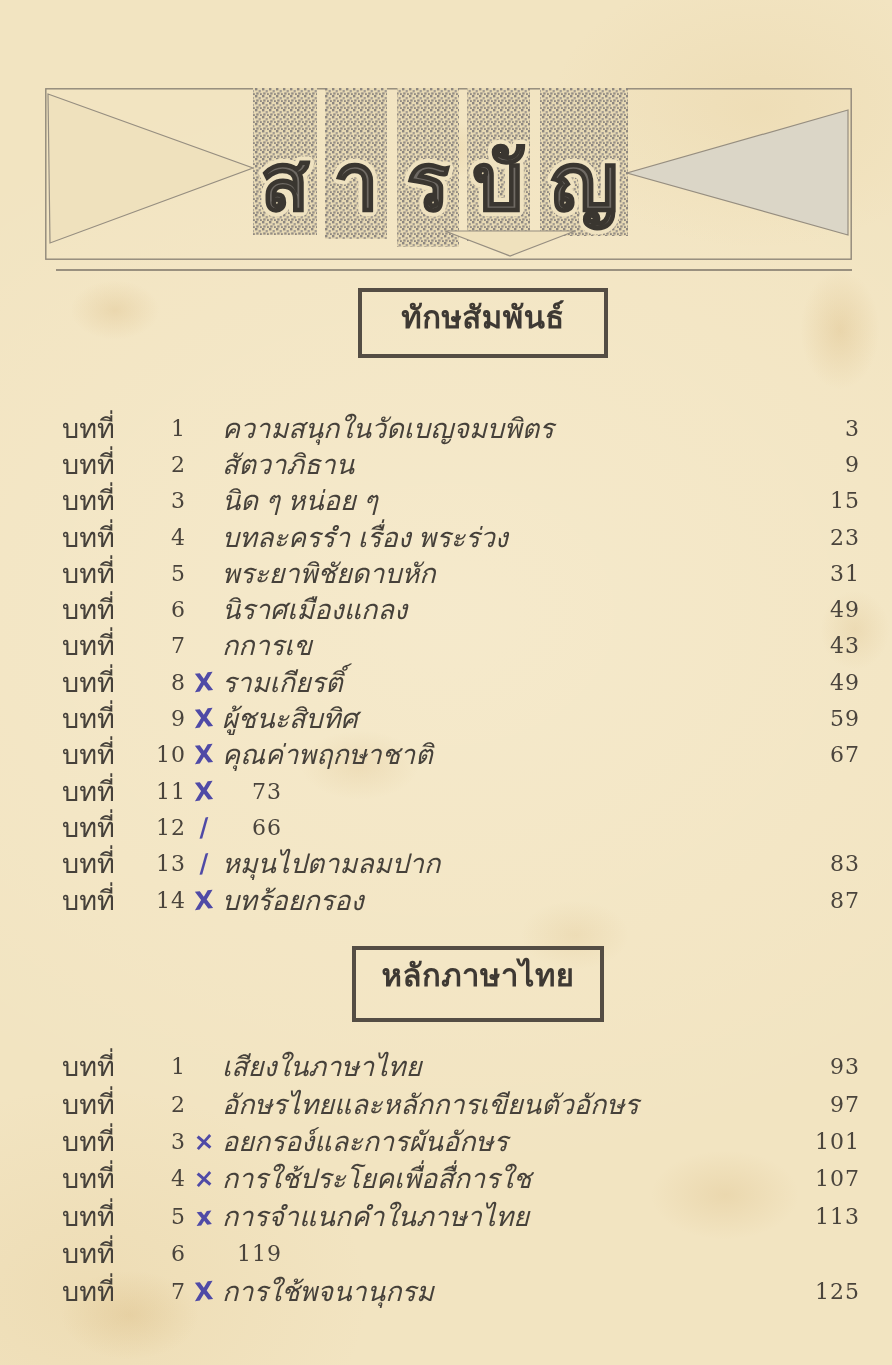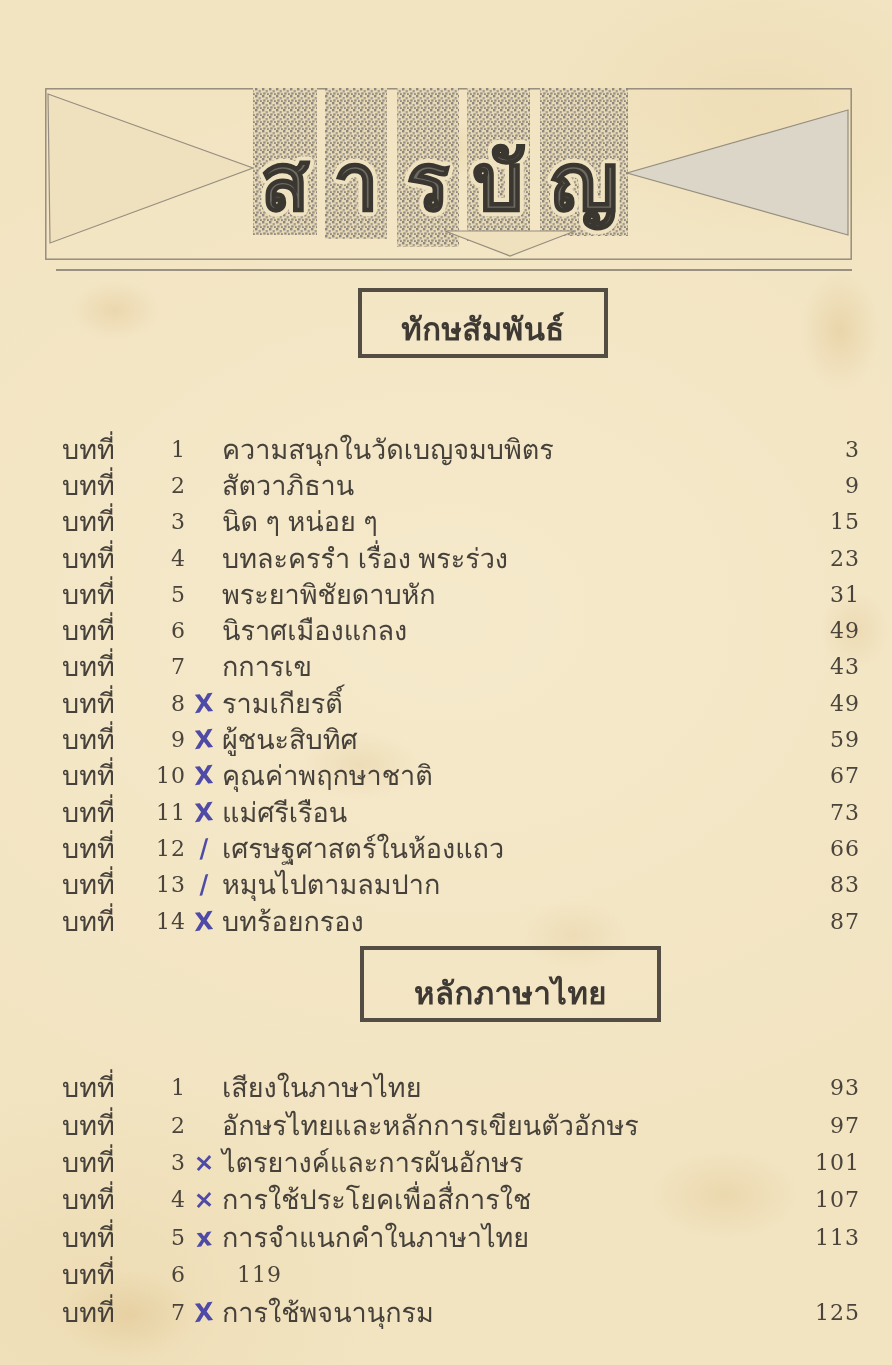--- a/index.html
+++ b/index.html
@@ -17,37 +17,37 @@
   .st4{left:650px;top:1150px;width:150px;height:90px;background:radial-gradient(ellipse,rgba(190,140,60,.14),transparent 70%);}
   .st5{left:60px;top:1270px;width:140px;height:90px;background:radial-gradient(ellipse,rgba(190,140,60,.16),transparent 70%);}
   .st6{left:400px;top:120px;width:90px;height:60px;background:radial-gradient(ellipse,rgba(190,140,60,.12),transparent 70%);}
   .st7{left:520px;top:900px;width:110px;height:70px;background:radial-gradient(ellipse,rgba(190,140,60,.11),transparent 70%);}
   .st8{left:820px;top:590px;width:70px;height:80px;background:radial-gradient(ellipse,rgba(190,140,60,.13),transparent 70%);}
 
   .banner{position:absolute;left:45px;top:88px;}
   .rule{position:absolute;left:56px;top:269px;width:796px;height:2px;background:#8a8173;opacity:.85;}
 
   .secbox{position:absolute;box-sizing:border-box;border:4px solid #544d44;
-          display:flex;align-items:flex-end;justify-content:center;
+          display:flex;align-items:flex-start;justify-content:center;
           font-size:31px;font-weight:bold;color:#3e3933;letter-spacing:.5px;}
   .box1{left:358px;top:288px;width:250px;height:70px;}
-  .box2{left:360px;top:946px;width:301px;height:76px;}
-
-  .rows{position:absolute;left:62px;width:798px;display:flex;flex-direction:column;margin-top:21px;}
+  .box2{left:352px;top:946px;width:252px;height:76px;}
+
+  .rows{position:absolute;left:62px;width:798px;display:flex;flex-direction:column;}
   .rows1{top:410px;}
   .rows2{top:1048px;}
   .row{display:flex;align-items:center;font-size:27px;color:#46413a;}
   .rows1 .row{height:36.3px;}
   .rows2 .row{height:37.4px;}
   .lbl{width:68px;flex:0 0 auto;}
   .no{width:56px;flex:0 0 auto;text-align:right;font-family:"DejaVu Serif",serif;
       font-size:22px;letter-spacing:1px;color:#4a443c;}
   .mark{width:36px;flex:0 0 auto;text-align:center;color:#4f4aa6;font-size:25px;
         font-weight:bold;transform:rotate(-7deg) skewX(-6deg);font-family:"DejaVu Sans",sans-serif;}
-  .ttl{flex:1 1 auto;}
+  .ttl{flex:1 1 auto;font-style:italic;}
   .pg{flex:0 0 auto;min-width:60px;text-align:right;font-family:"DejaVu Serif",serif;
       font-size:22px;letter-spacing:1px;color:#4a443c;}
 </style>
 </head>
 <body>
 
 <div class="page">
 
   <div class="stain st1"></div>
   <div class="stain st2"></div>
@@ -173,28 +173,26 @@
     <span class="lbl">บทที่</span>
     <span class="no">10</span>
     <span class="mark">X</span>
     <span class="ttl">คุณค่าพฤกษาชาติ</span>
     <span class="pg">67</span>
   </div>
       <div class="row">
     <span class="lbl">บทที่</span>
     <span class="no">11</span>
     <span class="mark">X</span>
-    <span class="ttl">แม่ศรีเรือน</span>
     <span class="pg">73</span>
   </div>
       <div class="row">
     <span class="lbl">บทที่</span>
     <span class="no">12</span>
     <span class="mark">/</span>
-    <span class="ttl">เศรษฐศาสตร์ในห้องแถว</span>
     <span class="pg">66</span>
   </div>
       <div class="row">
     <span class="lbl">บทที่</span>
     <span class="no">13</span>
     <span class="mark">/</span>
     <span class="ttl">หมุนไปตามลมปาก</span>
     <span class="pg">83</span>
   </div>
       <div class="row">
@@ -221,21 +219,21 @@
     <span class="lbl">บทที่</span>
     <span class="no">2</span>
     <span class="mark"></span>
     <span class="ttl">อักษรไทยและหลักการเขียนตัวอักษร</span>
     <span class="pg">97</span>
   </div>
       <div class="row">
     <span class="lbl">บทที่</span>
     <span class="no">3</span>
     <span class="mark">×</span>
-    <span class="ttl">ไตรยางค์และการผันอักษร</span>
+    <span class="ttl">อยกรอง์และการผันอักษร</span>
     <span class="pg">101</span>
   </div>
       <div class="row">
     <span class="lbl">บทที่</span>
     <span class="no">4</span>
     <span class="mark">×</span>
     <span class="ttl">การใช้ประโยคเพื่อสื่การใช</span>
     <span class="pg">107</span>
   </div>
       <div class="row">

